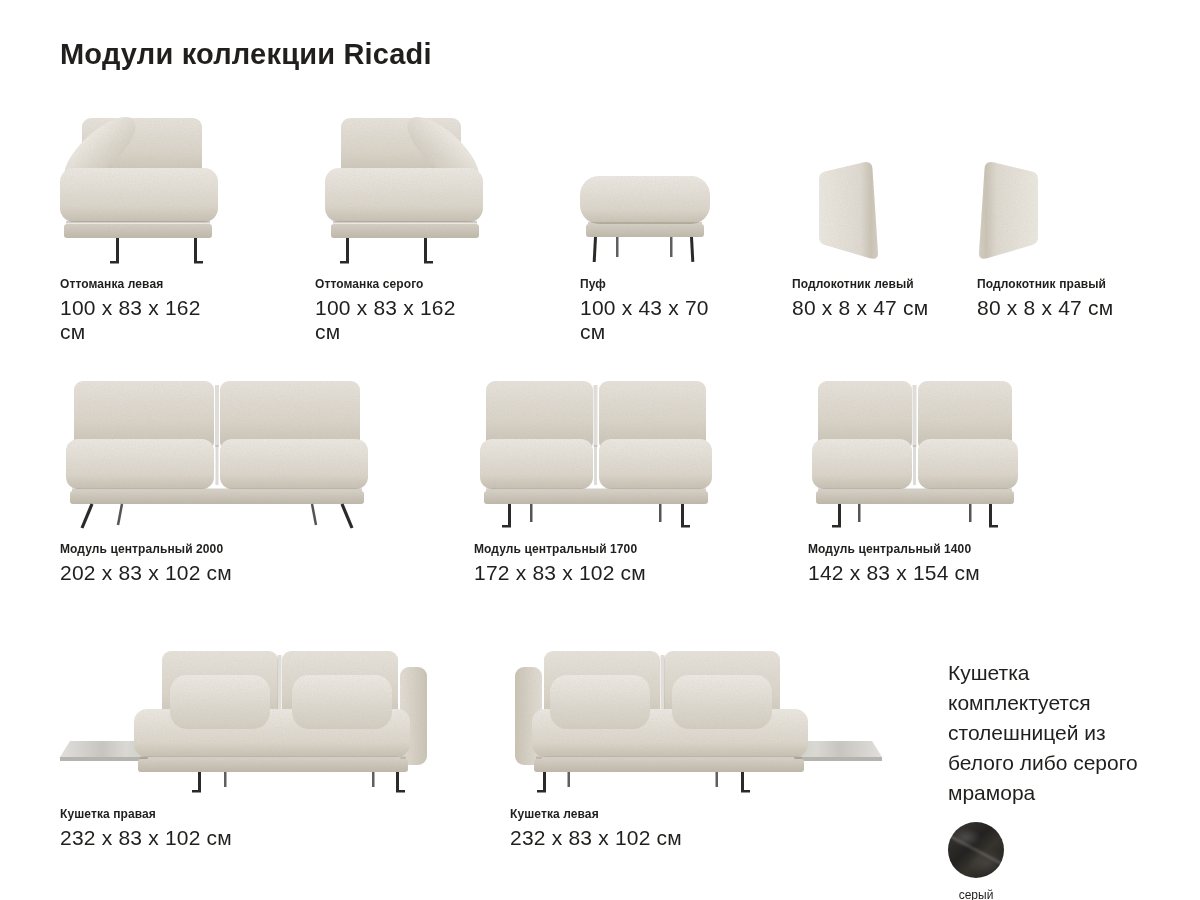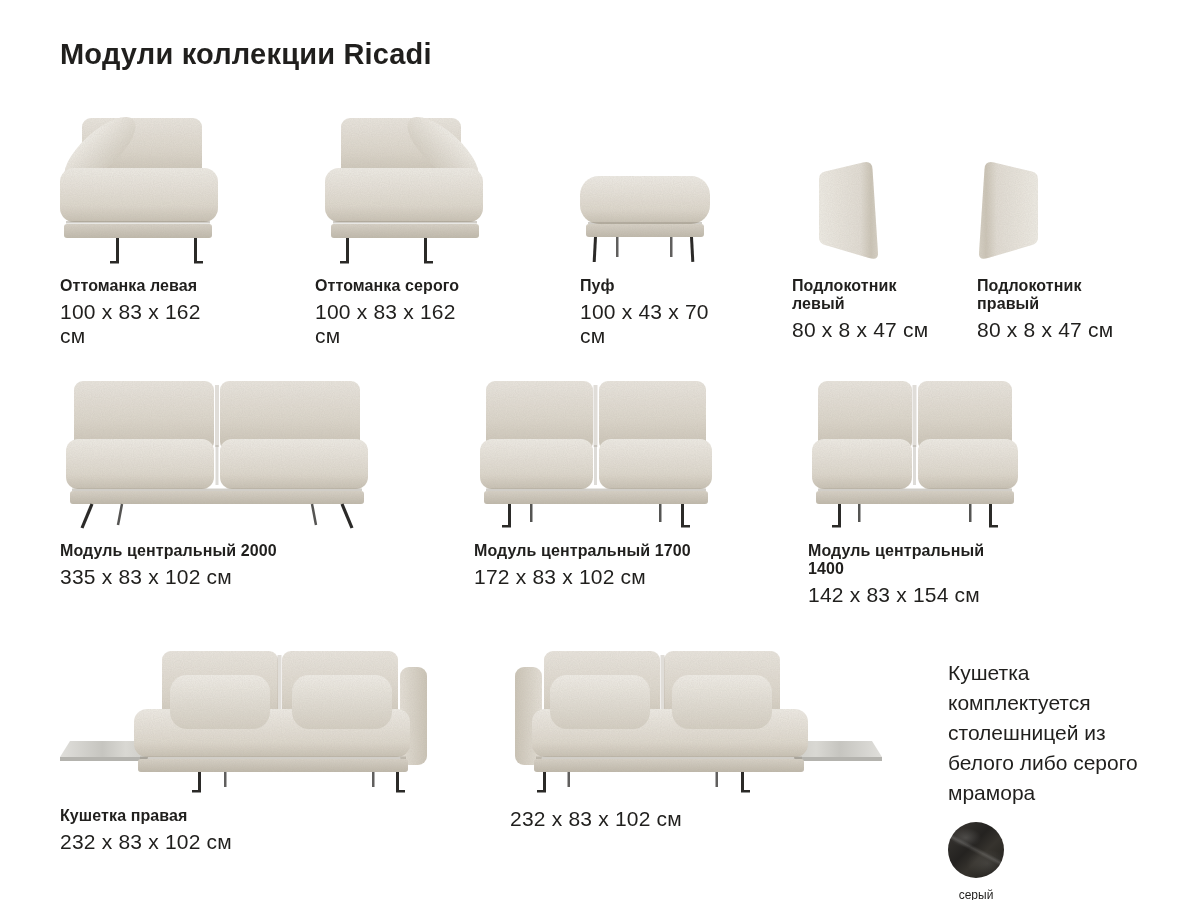--- a/index.html
+++ b/index.html
@@ -8,21 +8,21 @@
 
   .page-title {
     position:absolute; left:60px; top:30px;
     font-size:29px; font-weight:600; letter-spacing:.2px; color:var(--text,#201f1d);margin-top:8px;
   }
 
   .card { position:absolute; }
   .figure { position:relative; }
   .figure svg { display:block; }
   .caption { margin-top:12px; padding-left:2px; }
-  .caption .name { font-size:16px; font-weight:600; color:var(--text,#201f1d); letter-spacing:.1px; }
+  .caption .name { font-size:12px; font-weight:600; color:var(--text,#201f1d); letter-spacing:.1px; }
   .caption .dims { font-size:21px; font-weight:400; color:var(--text,#201f1d); margin-top:5px; letter-spacing:.2px; }
 
   
   .c-ottoman-left  { left:58px;  top:110px; width:172px; }
   .c-ottoman-right { left:313px; top:110px; width:172px; }
   .c-pouf          { left:578px; top:110px; width:160px; }
   .c-arm-left      { left:790px; top:110px; width:150px; }
   .c-arm-right     { left:975px; top:110px; width:150px; }
   .c-mod2000       { left:58px;  top:373px; width:318px; }
   .c-mod1700       { left:472px; top:373px; width:248px; }
@@ -220,21 +220,21 @@
         <rect x="157.5" y="72" width="3" height="40" fill="#8f887a" opacity=".3"></rect>
         <rect x="14" y="115.5" width="290" height="2.5" fill="#9a9386" opacity=".45"></rect>
         <path d="M34,131 L24,155" stroke="var(--legs,#2b2a28)" stroke-width="3.2"></path>
         <path d="M284,131 L294,155" stroke="var(--legs,#2b2a28)" stroke-width="3.2"></path>
         <path d="M64,131 L60,152" stroke="var(--legs,#2b2a28)" stroke-width="2.5" opacity=".8"></path>
         <path d="M254,131 L258,152" stroke="var(--legs,#2b2a28)" stroke-width="2.5" opacity=".8"></path>
       </svg>
     </div>
     <div class="caption">
       <div class="name">Модуль центральный 2000</div>
-      <div class="dims">335 x 83 x 102 см</div>
+      <div class="dims">202 x 83 x 102 см</div>
     </div>
   </div>
 
   <div class="card c-mod1700">
     <div class="figure">
       <svg width="248" height="157" viewBox="0 0 248 157">
         <g filter="url(#boucle)">
           <rect x="14" y="8" width="107" height="70" rx="9" fill="url(#gBack)"></rect>
           <rect x="127" y="8" width="107" height="70" rx="9" fill="url(#gBack)"></rect>
           <rect x="8" y="66" width="113" height="50" rx="12" fill="url(#gSeat)"></rect>
@@ -339,20 +339,21 @@
           <rect x="140" y="127" width="3" height="20" fill="var(--legs,#2b2a28)"></rect>
           <rect x="134" y="145" width="9" height="2.5" fill="var(--legs,#2b2a28)"></rect>
           <rect x="338" y="127" width="3" height="20" fill="var(--legs,#2b2a28)"></rect>
           <rect x="338" y="145" width="9" height="2.5" fill="var(--legs,#2b2a28)"></rect>
           <rect x="166" y="127" width="2.5" height="15" fill="var(--legs,#2b2a28)" opacity=".75"></rect>
           <rect x="314" y="127" width="2.5" height="15" fill="var(--legs,#2b2a28)" opacity=".75"></rect>
         </g>
       </svg>
     </div>
     <div class="caption">
+      <div class="name">Кушетка левая</div>
       <div class="dims">232 x 83 x 102 см</div>
     </div>
   </div>
 
   <div class="note">
     <div class="note-text">Кушетка комплектуется столешницей из белого либо серого мрамора</div>
     <div class="swatches">
       <div class="swatch">
         <div class="swatch-circle grey"></div>
         <div class="swatch-label">серый</div>

